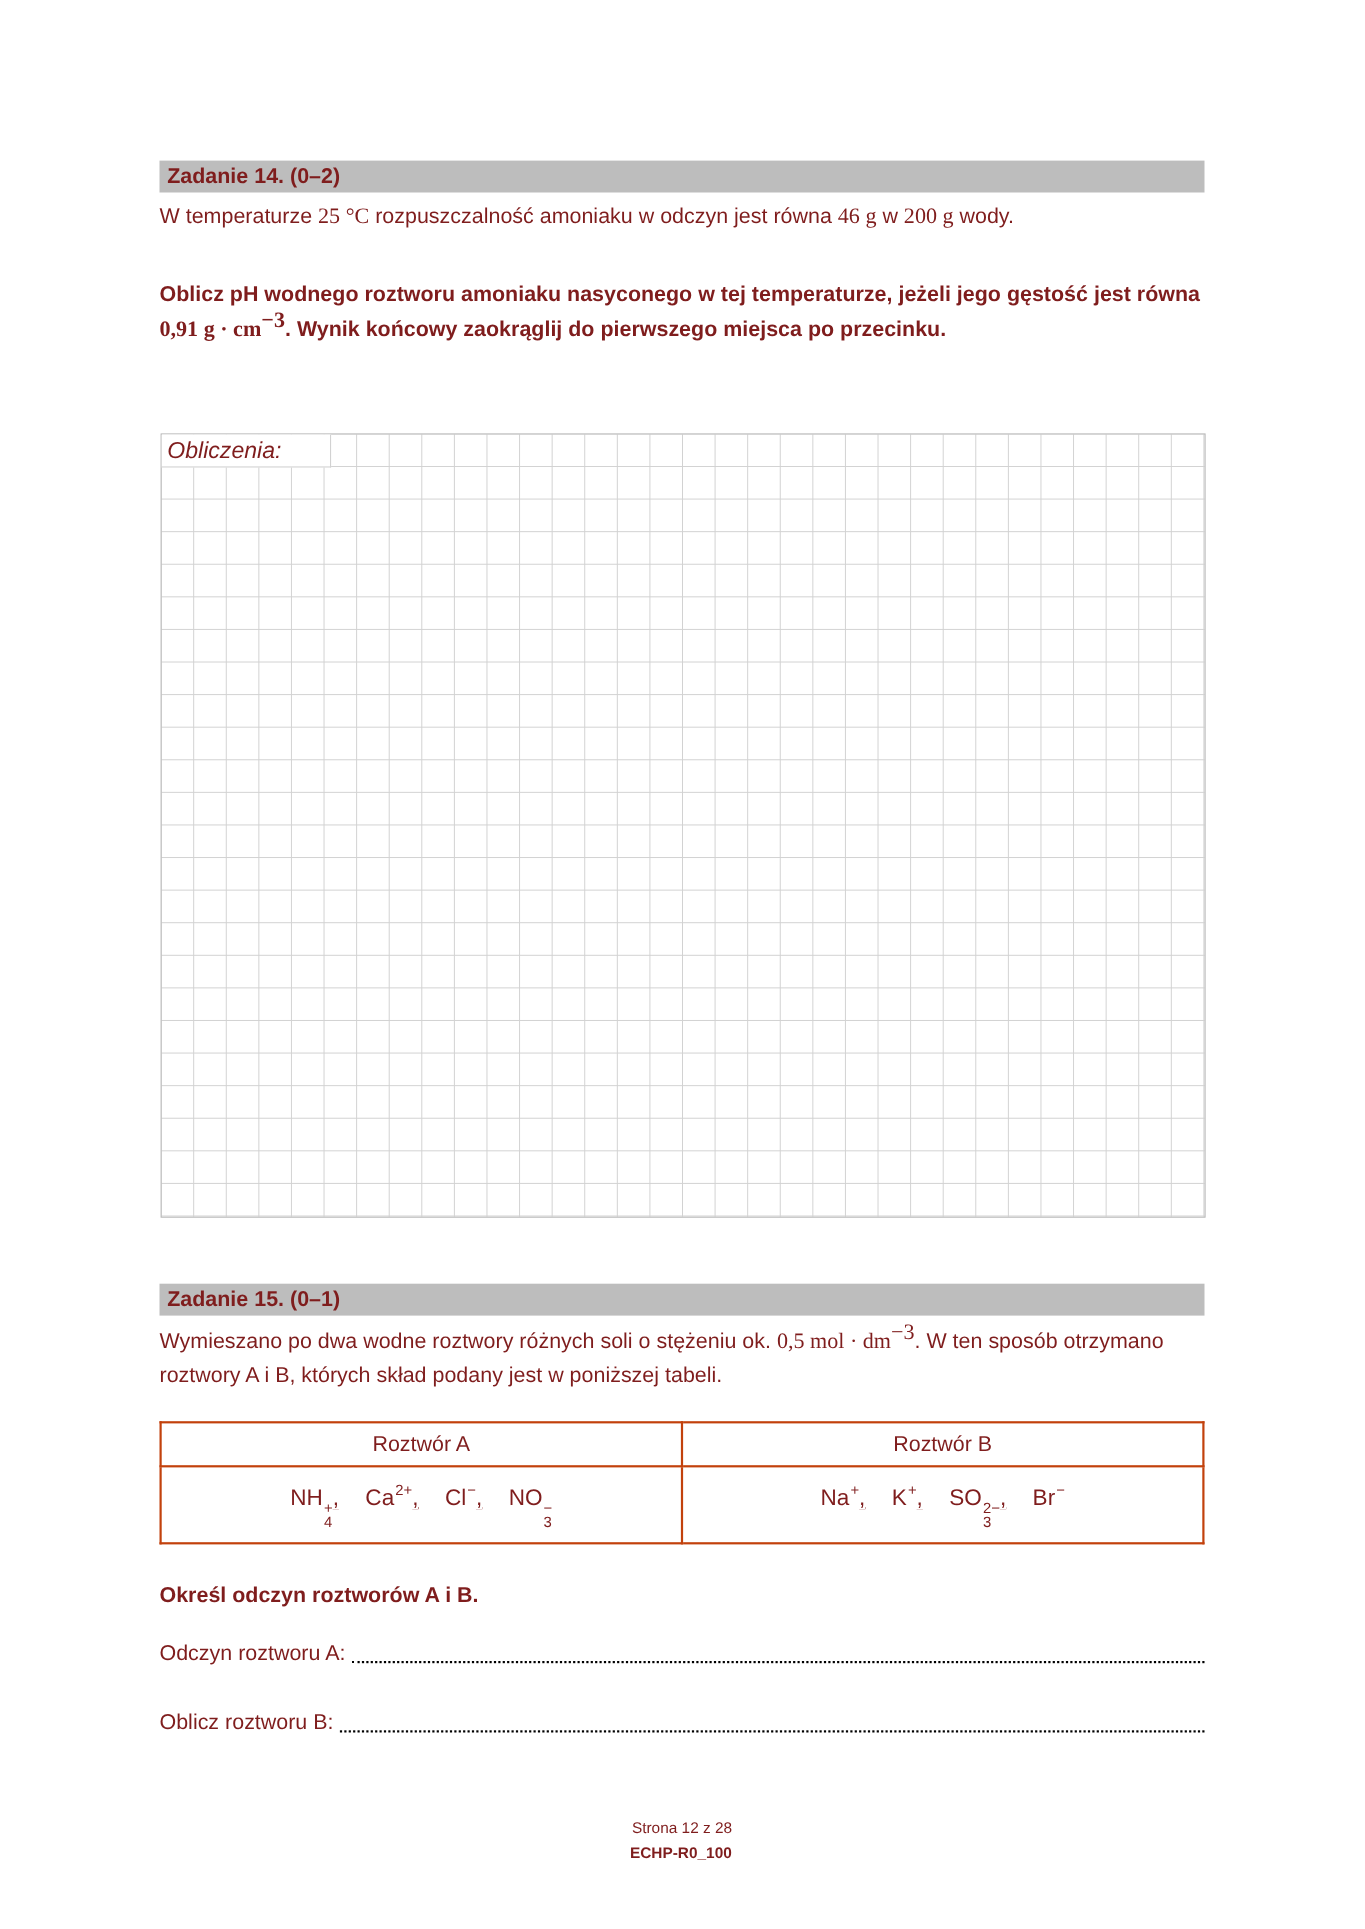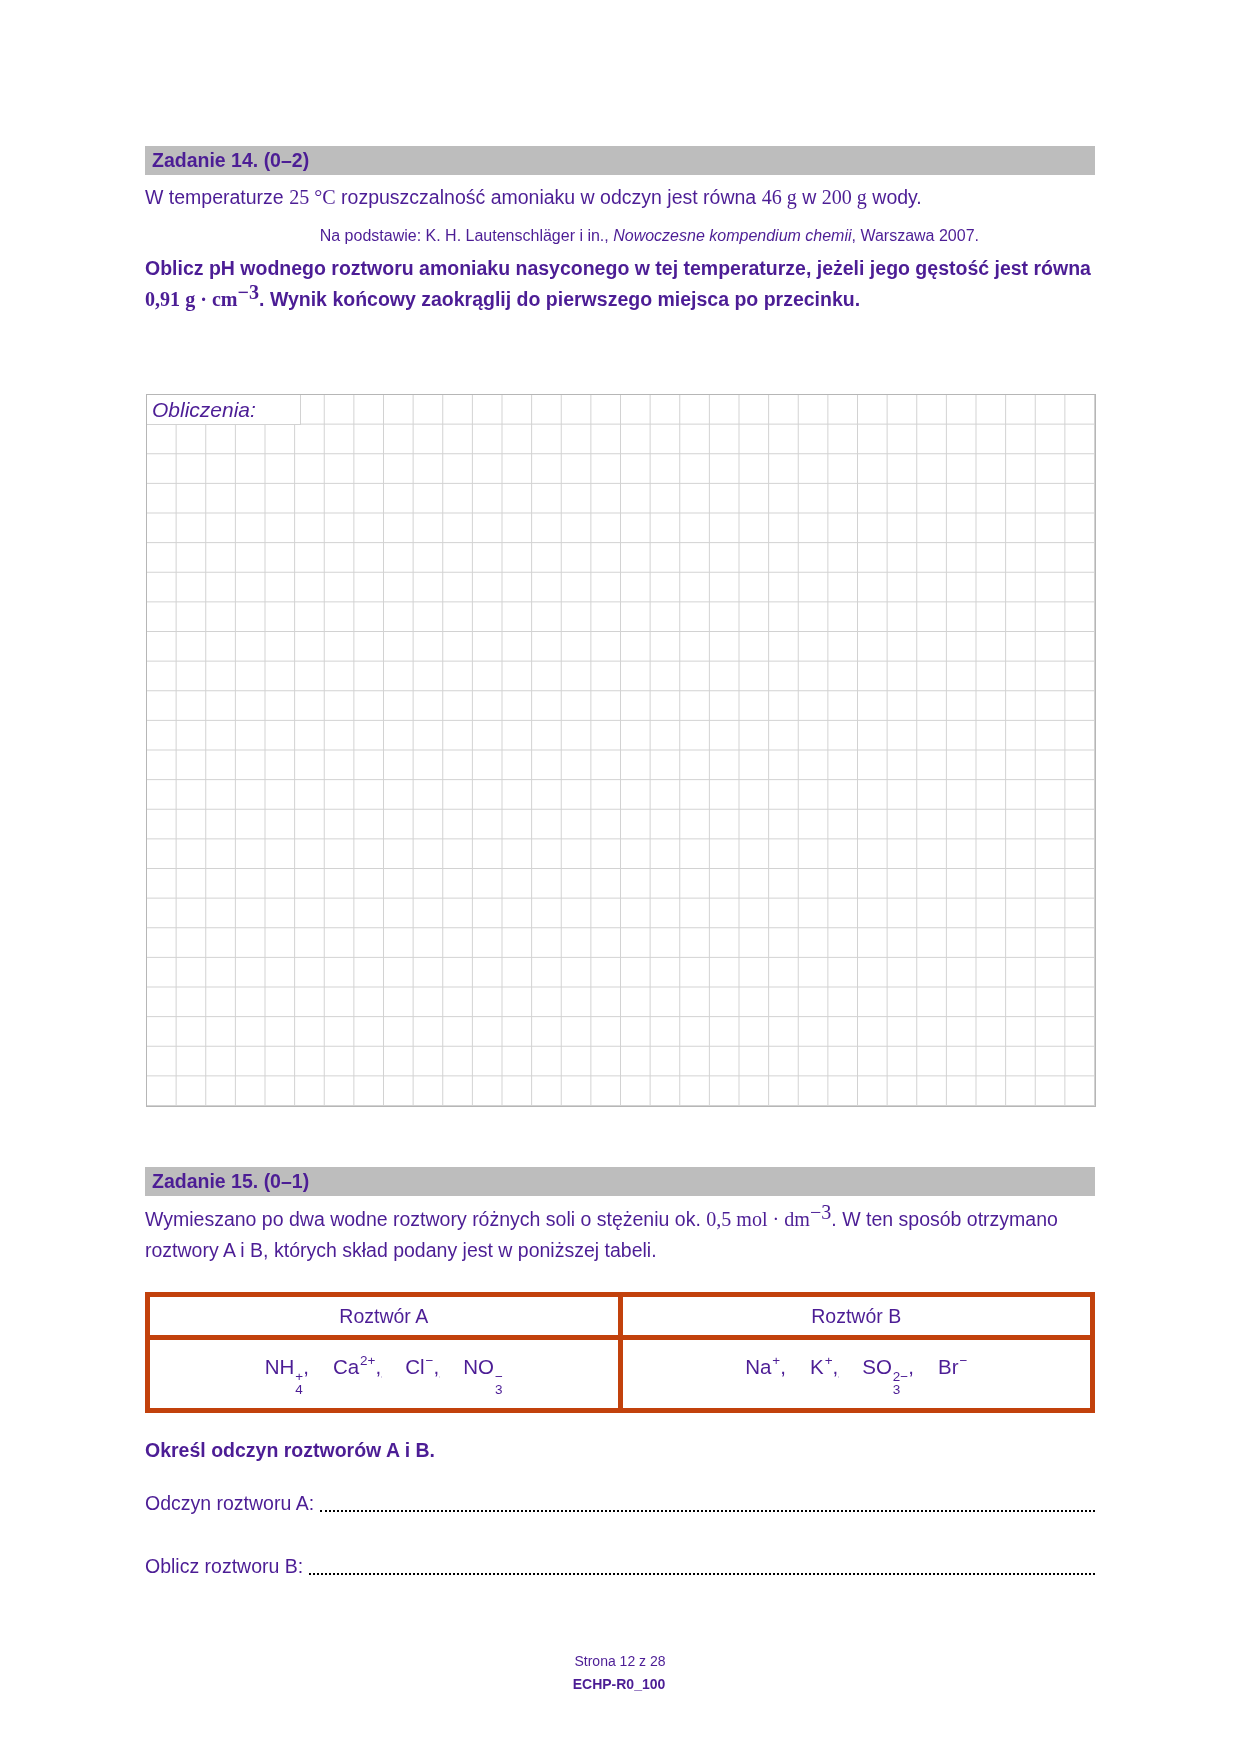--- a/index.html
+++ b/index.html
@@ -1,21 +1,21 @@
 <!DOCTYPE html>
 <html><head>
 <meta charset="utf-8">
 <style>
   html,body{margin:0;padding:0;background:#fff;}
   .page{
     position:relative;
     width:1241px;height:1754px;
     background:#ffffff;
     font-family:"Liberation Sans", sans-serif;
-    color:#4c1d95;
+    color:#7f1d1d;
     overflow:hidden;
   }
   .block{position:absolute;left:145px;width:950px;}
   .task-header{
     height:29px;line-height:29px;
     font-weight:bold;font-size:19.5px;
     padding-left:7px;box-sizing:border-box;
   }
   .body-text{font-size:19.5px;line-height:30px;}
   .bold{font-weight:bold;}
@@ -46,21 +46,21 @@
     white-space:nowrap;
   }
 
   
   table.ion-table{
     position:absolute;left:145px;top:1292px;
     width:950px;border-collapse:collapse;
     border:2px solid #5a5a5a;
   }
   table.ion-table th, table.ion-table td{
-    border:5px solid #c2410c;
+    border:2px solid #c2410c;
     text-align:center;vertical-align:middle;
     width:50%;
     margin-left:12px;
   }
   table.ion-table th{height:36px;font-size:19.5px;font-weight:normal;}
   table.ion-table td{height:66px;font-size:20.5px;text-decoration:underline;}
   .ion{display:inline-block;white-space:nowrap;}
   .stack{
     display:inline-flex;flex-direction:column;
     vertical-align:-7px;font-size:13.5px;line-height:1;
@@ -83,21 +83,20 @@
 </style>
 </head>
 <body>
 
 <div class="page">
 
   <div class="block task-header" style="top: 146px; background: rgb(189, 189, 189);">Zadanie 14. (0–2)</div>
 
   <div class="block body-text" style="top:182px;"><span>W temperaturze </span><span class="serif">25 °C</span><span> rozpuszczalność amoniaku w odczyn jest równa </span><span class="serif">46 g</span><span> w </span><span class="serif">200 g</span><span> wody.</span></div>
 
-  <div class="block source-line" style="top:227px;"><span>Na podstawie: K. H. Lautenschläger i in., </span><span class="italic-title">Nowoczesne kompendium chemii</span><span>, Warszawa 2007.</span></div>
 
   <div class="block body-text bold" style="top:253px;line-height:31px;"><span>Oblicz pH wodnego roztworu amoniaku nasyconego w tej temperaturze, jeżeli jego gęstość jest równa </span><span class="serif">0,91 g · cm</span><sup class="serif">−3</sup><span>. Wynik końcowy zaokrąglij do pierwszego miejsca po przecinku.</span></div>
 
   <div class="calc-grid">
     <div class="calc-label-cell">Obliczenia:</div>
   </div>
 
   <div class="block task-header" style="top: 1167px; background: rgb(189, 189, 189);">Zadanie 15. (0–1)</div>
 
   <div class="block body-text" style="top:1204px;line-height:31px;"><span>Wymieszano po dwa wodne roztwory różnych soli o stężeniu ok. </span><span class="serif">0,5 mol · dm</span><sup class="serif">−3</sup><span>. W ten sposób otrzymano roztwory A i B, których skład podany jest w poniższej tabeli.</span></div>

